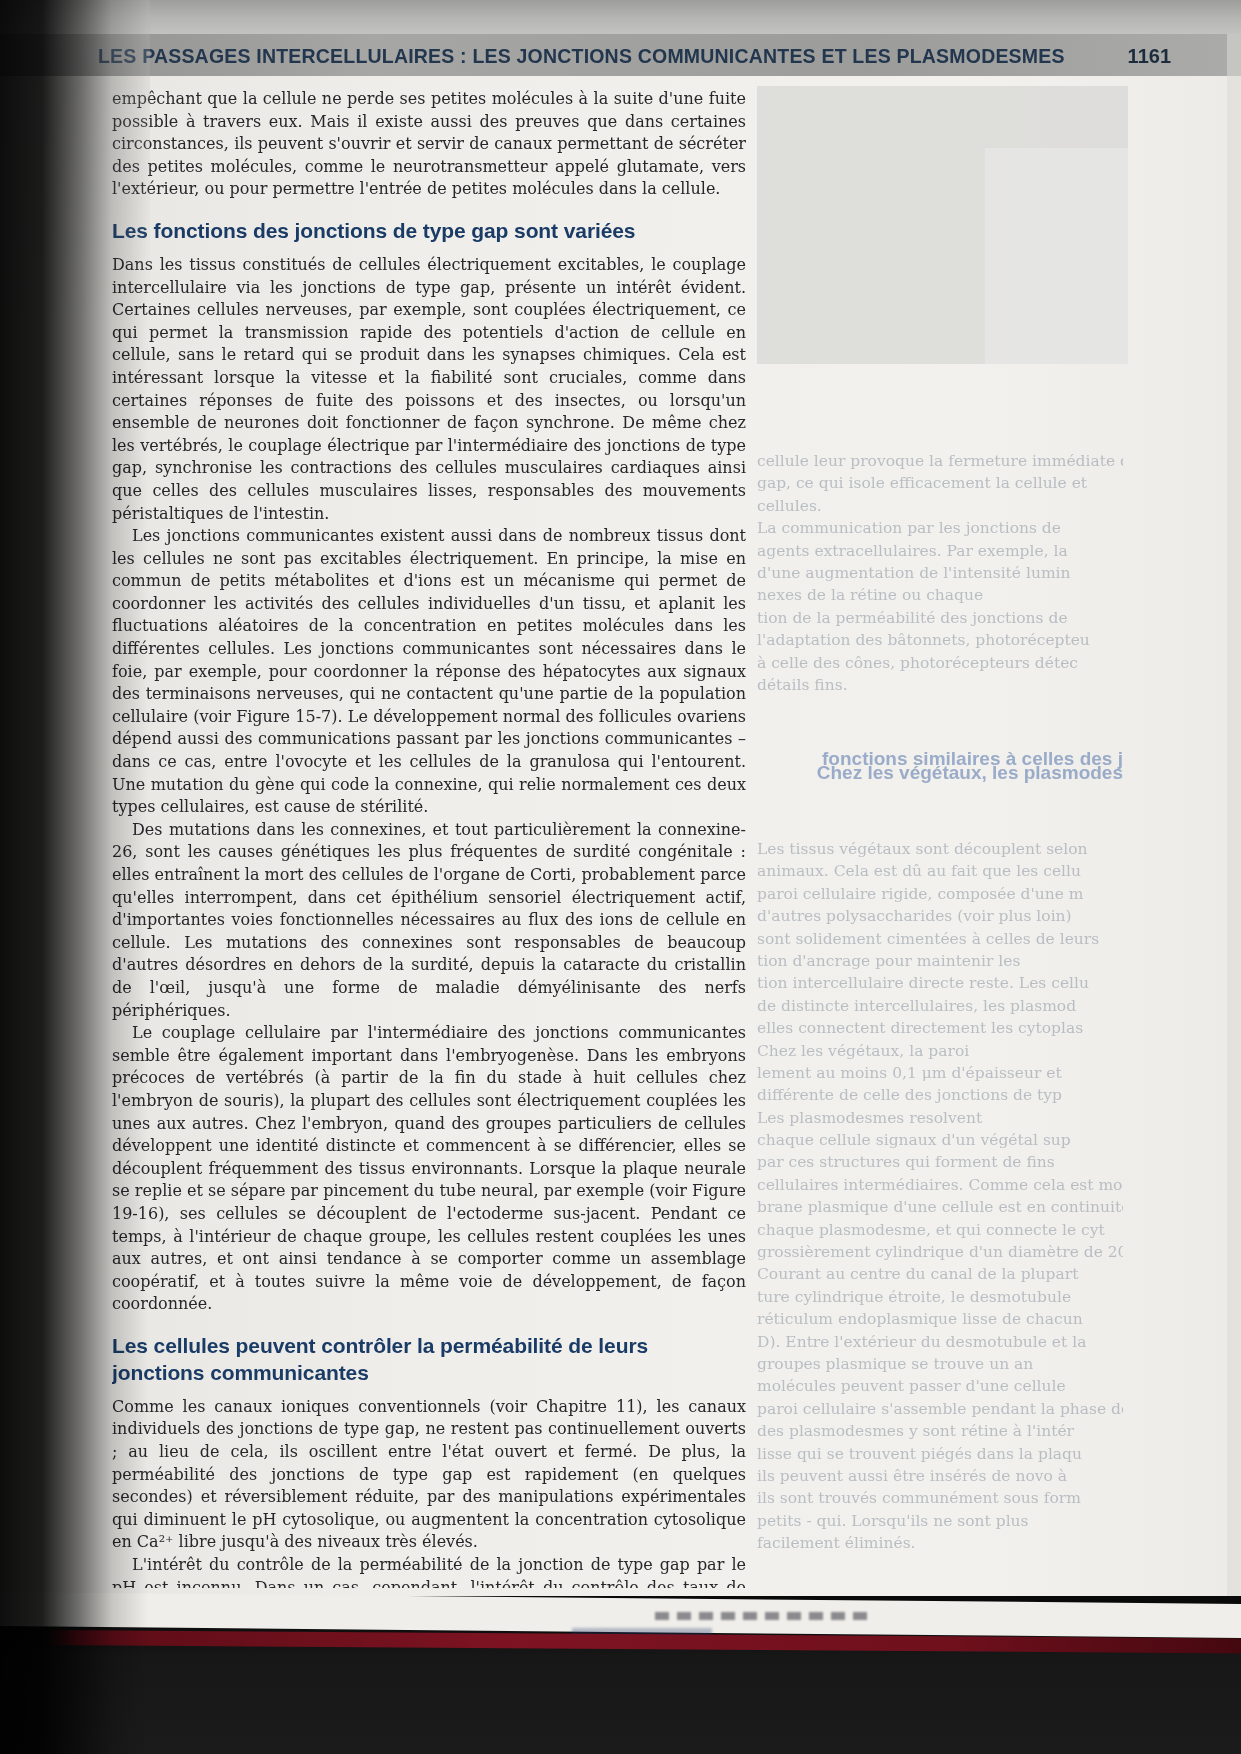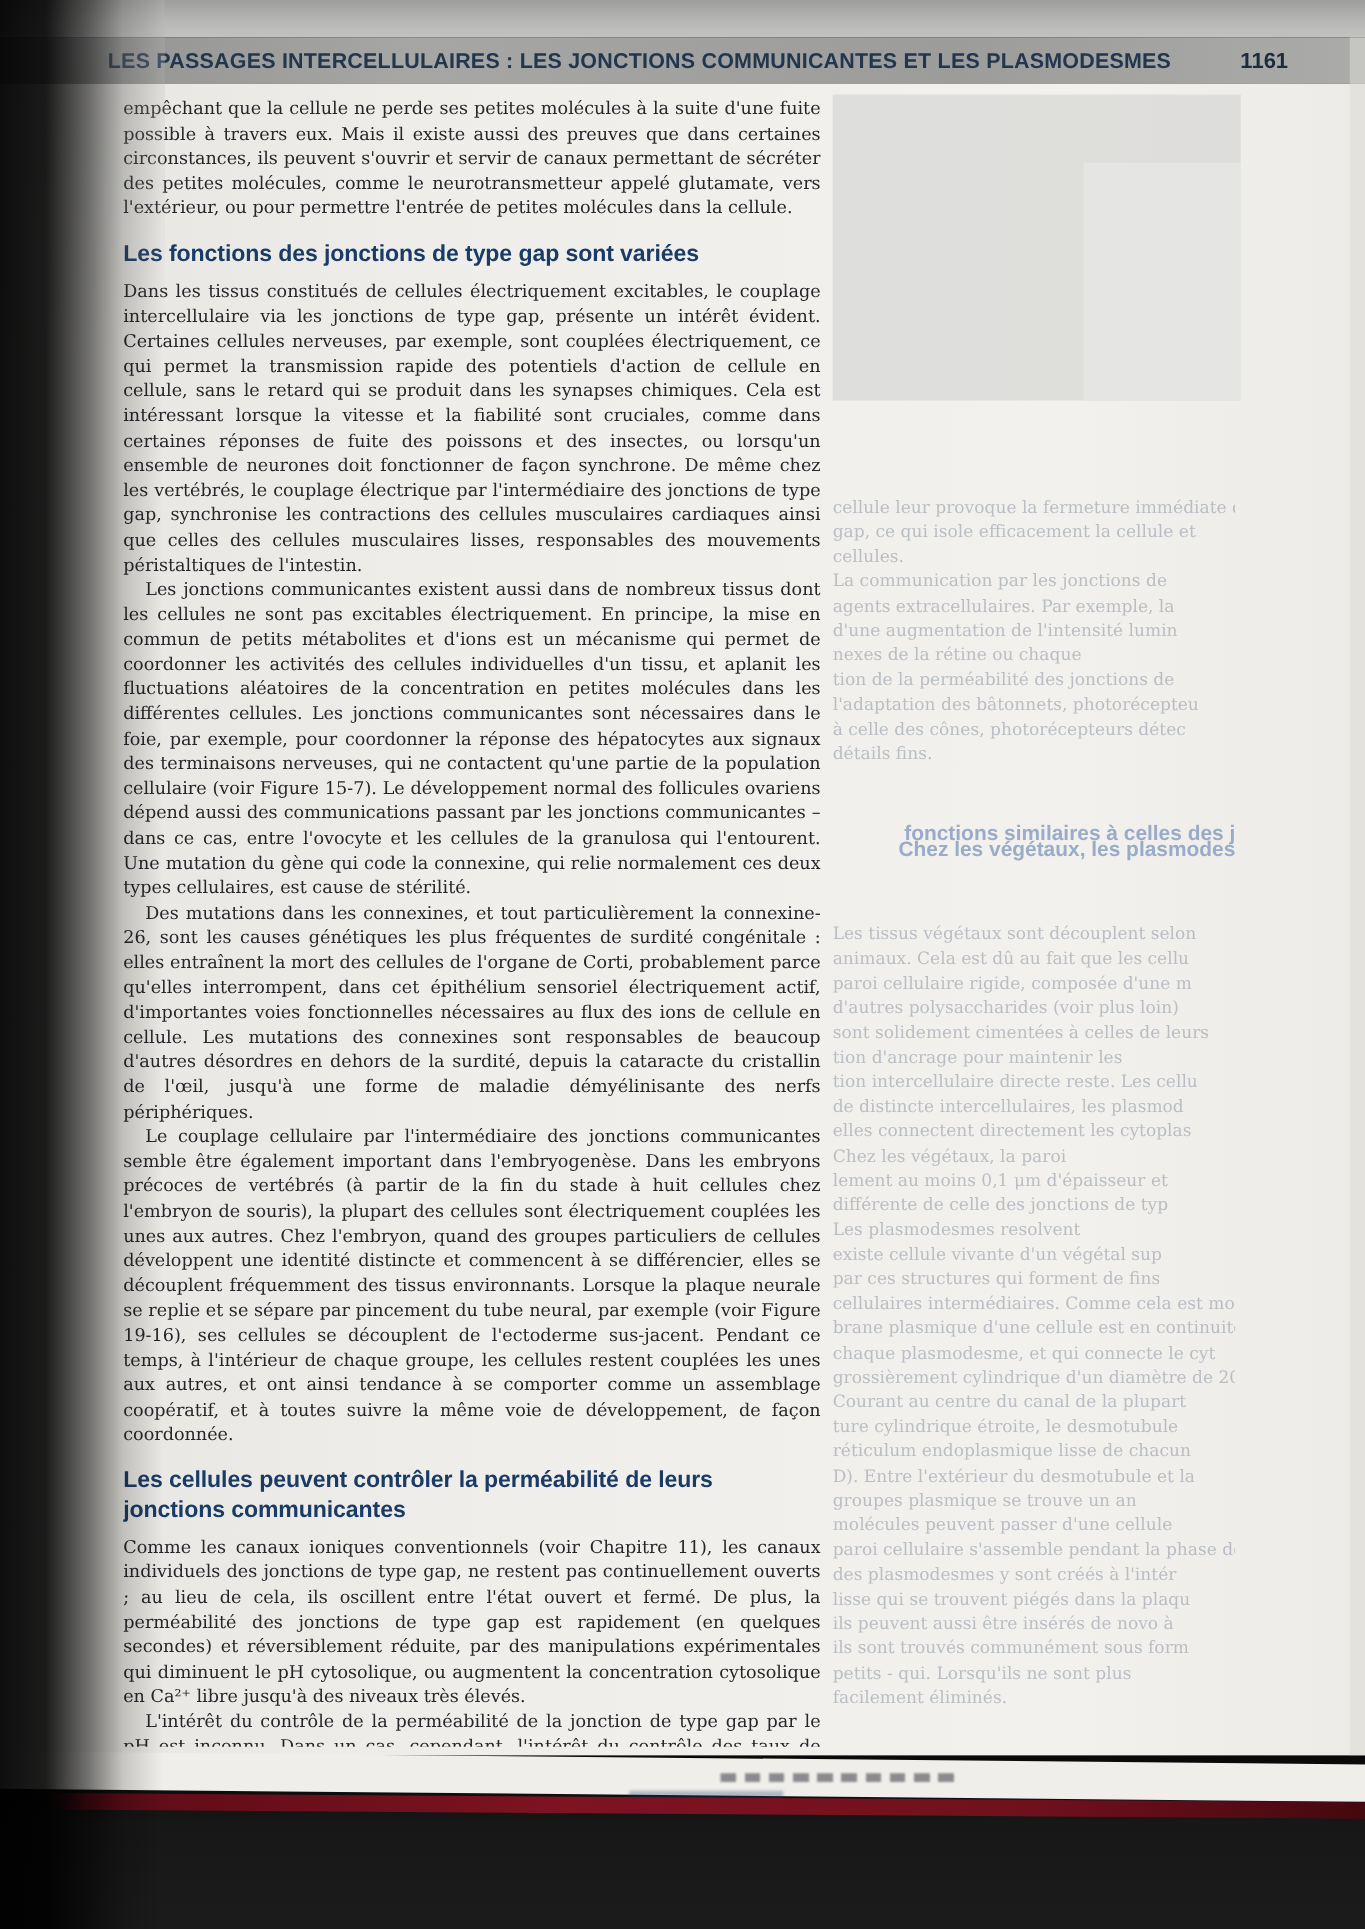--- a/index.html
+++ b/index.html
@@ -161,34 +161,34 @@
         <div class="ghost-line">d'autres polysaccharides (voir plus loin)</div>
         <div class="ghost-line">sont solidement cimentées à celles de leurs</div>
         <div class="ghost-line">tion d'ancrage pour maintenir les</div>
         <div class="ghost-line">tion intercellulaire directe reste. Les cellu</div>
         <div class="ghost-line">de distincte intercellulaires, les plasmod</div>
         <div class="ghost-line">elles connectent directement les cytoplas</div>
         <div class="ghost-line">Chez les végétaux, la paroi</div>
         <div class="ghost-line">lement au moins 0,1 μm d'épaisseur et</div>
         <div class="ghost-line">différente de celle des jonctions de typ</div>
         <div class="ghost-line">Les plasmodesmes resolvent</div>
-        <div class="ghost-line">existe cellule vivante d'un végétal sup</div>
+        <div class="ghost-line">chaque cellule signaux d'un végétal sup</div>
         <div class="ghost-line">par ces structures qui forment de fins</div>
         <div class="ghost-line">cellulaires intermédiaires. Comme cela est montré dans la Figure 15-38</div>
         <div class="ghost-line">brane plasmique d'une cellule est en continuité avec celle de sa voisine</div>
         <div class="ghost-line">chaque plasmodesme, et qui connecte le cyt</div>
         <div class="ghost-line">grossièrement cylindrique d'un diamètre de 20 à 40 nm</div>
         <div class="ghost-line">Courant au centre du canal de la plupart</div>
         <div class="ghost-line">ture cylindrique étroite, le desmotubule</div>
         <div class="ghost-line">réticulum endoplasmique lisse de chacun</div>
         <div class="ghost-line">D). Entre l'extérieur du desmotubule et la</div>
         <div class="ghost-line">groupes plasmique se trouve un an</div>
         <div class="ghost-line">molécules peuvent passer d'une cellule</div>
         <div class="ghost-line">paroi cellulaire s'assemble pendant la phase de</div>
-        <div class="ghost-line">des plasmodesmes y sont créés à l'intér</div>
+        <div class="ghost-line">des plasmodesmes y sont rétine à l'intér</div>
         <div class="ghost-line">lisse qui se trouvent piégés dans la plaqu</div>
         <div class="ghost-line">ils peuvent aussi être insérés de novo à</div>
         <div class="ghost-line">ils sont trouvés communément sous form</div>
         <div class="ghost-line">petits - qui. Lorsqu'ils ne sont plus</div>
         <div class="ghost-line">facilement éliminés.</div>
       </div>
 
     <article class="text-col">
       <p>empêchant que la cellule ne perde ses petites molécules à la suite d'une fuite possible à travers eux. Mais il existe aussi des preuves que dans certaines circonstances, ils peuvent s'ouvrir et servir de canaux permettant de sécréter des petites molécules, comme le neurotransmetteur appelé glutamate, vers l'extérieur, ou pour permettre l'entrée de petites molécules dans la cellule.</p>
       <h2 class="sec-heading">Les fonctions des jonctions de type gap sont variées</h2>

